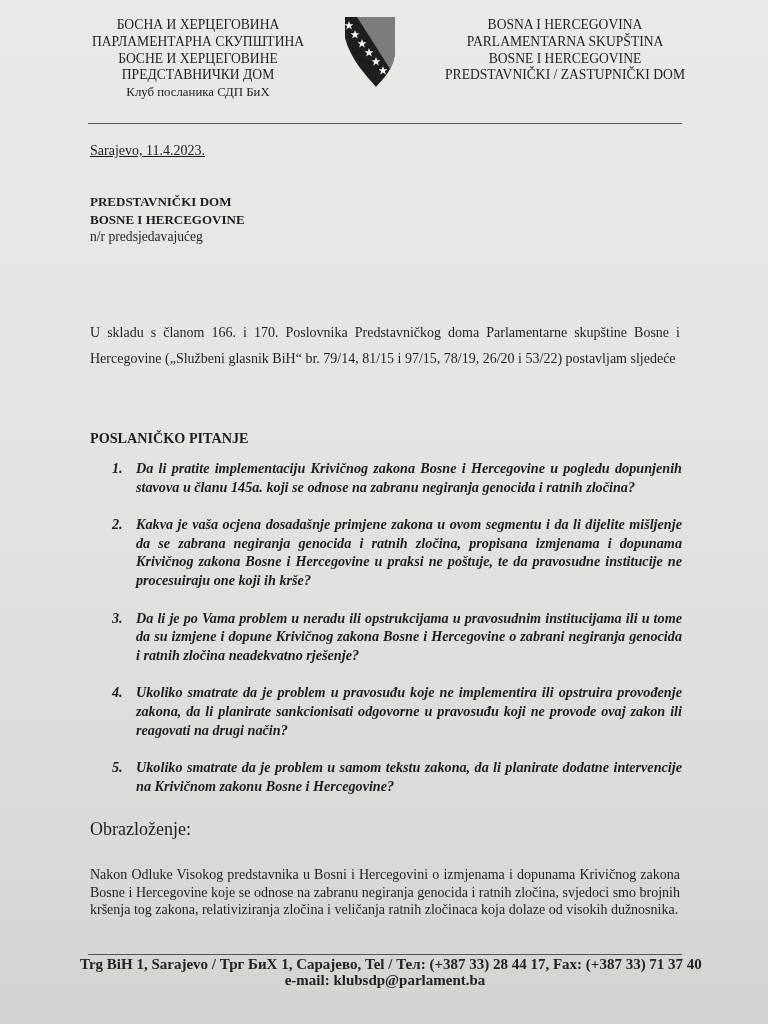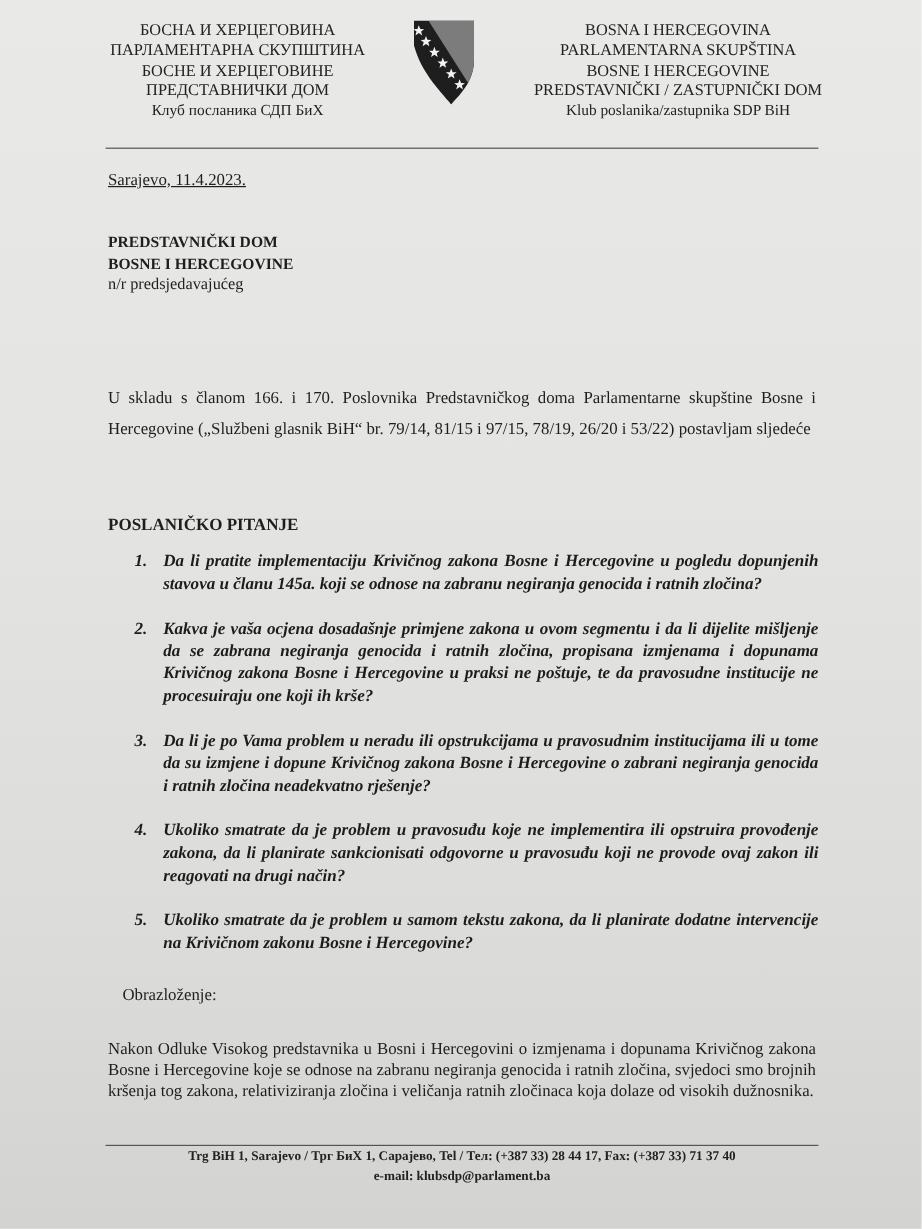--- a/index.html
+++ b/index.html
@@ -87,34 +87,34 @@
     font-style: italic;
     font-size: 14.2px;
     line-height: 18.6px;
     text-align: justify;
     margin-bottom: 19px;
   }
   .questions li .num {
     position: absolute;
     left: 0; top: 0;
   }
-  .obr-title { left: 102px; top: 821px; font-size: 14px; }
+  .obr-title { left: 90px; top: 821px; font-size: 18px; }
   .obr-text {
     left: 90px; top: 856px; width: 590px;
     text-align: justify;
     font-size: 14px;
     line-height: 17.5px;
     margin-top: 10px;
   }
   .footer {
     position: absolute;
     left: 80px; top: 956px; width: 610px;
     text-align: center;
     font-weight: bold;
-    font-size: 11px;
+    font-size: 15px;
     line-height: 16px;
     color: #222;
   }
   .footer .line { display: block; white-space: nowrap; }
 </style>
 </head>
 <body>
 
 <div class="page">
 
@@ -146,21 +146,20 @@
         <polygon points="40,50 41.2,53.2 44.5,53.3 41.9,55.3 42.8,58.5 40,56.6 37.2,58.5 38.1,55.3 35.5,53.3 38.8,53.2"></polygon>
       </g>
     </svg>
   </div>
 
   <div class="hdr-col hdr-right">
     <span class="line">BOSNA I HERCEGOVINA</span>
     <span class="line">PARLAMENTARNA SKUPŠTINA</span>
     <span class="line">BOSNE I HERCEGOVINE</span>
     <span class="line">PREDSTAVNIČKI / ZASTUPNIČKI DOM</span>
-    <span class="line small">Klub poslanika/zastupnika SDP BiH</span>
   </div>
 
   <div class="rule top"></div>
 
   <div class="text date">Sarajevo, 11.4.2023.</div>
 
   <div class="text addressee">
     <span class="b">PREDSTAVNIČKI DOM</span>
     <span class="b">BOSNE I HERCEGOVINE</span>
     <span class="n">n/r predsjedavajućeg</span>

